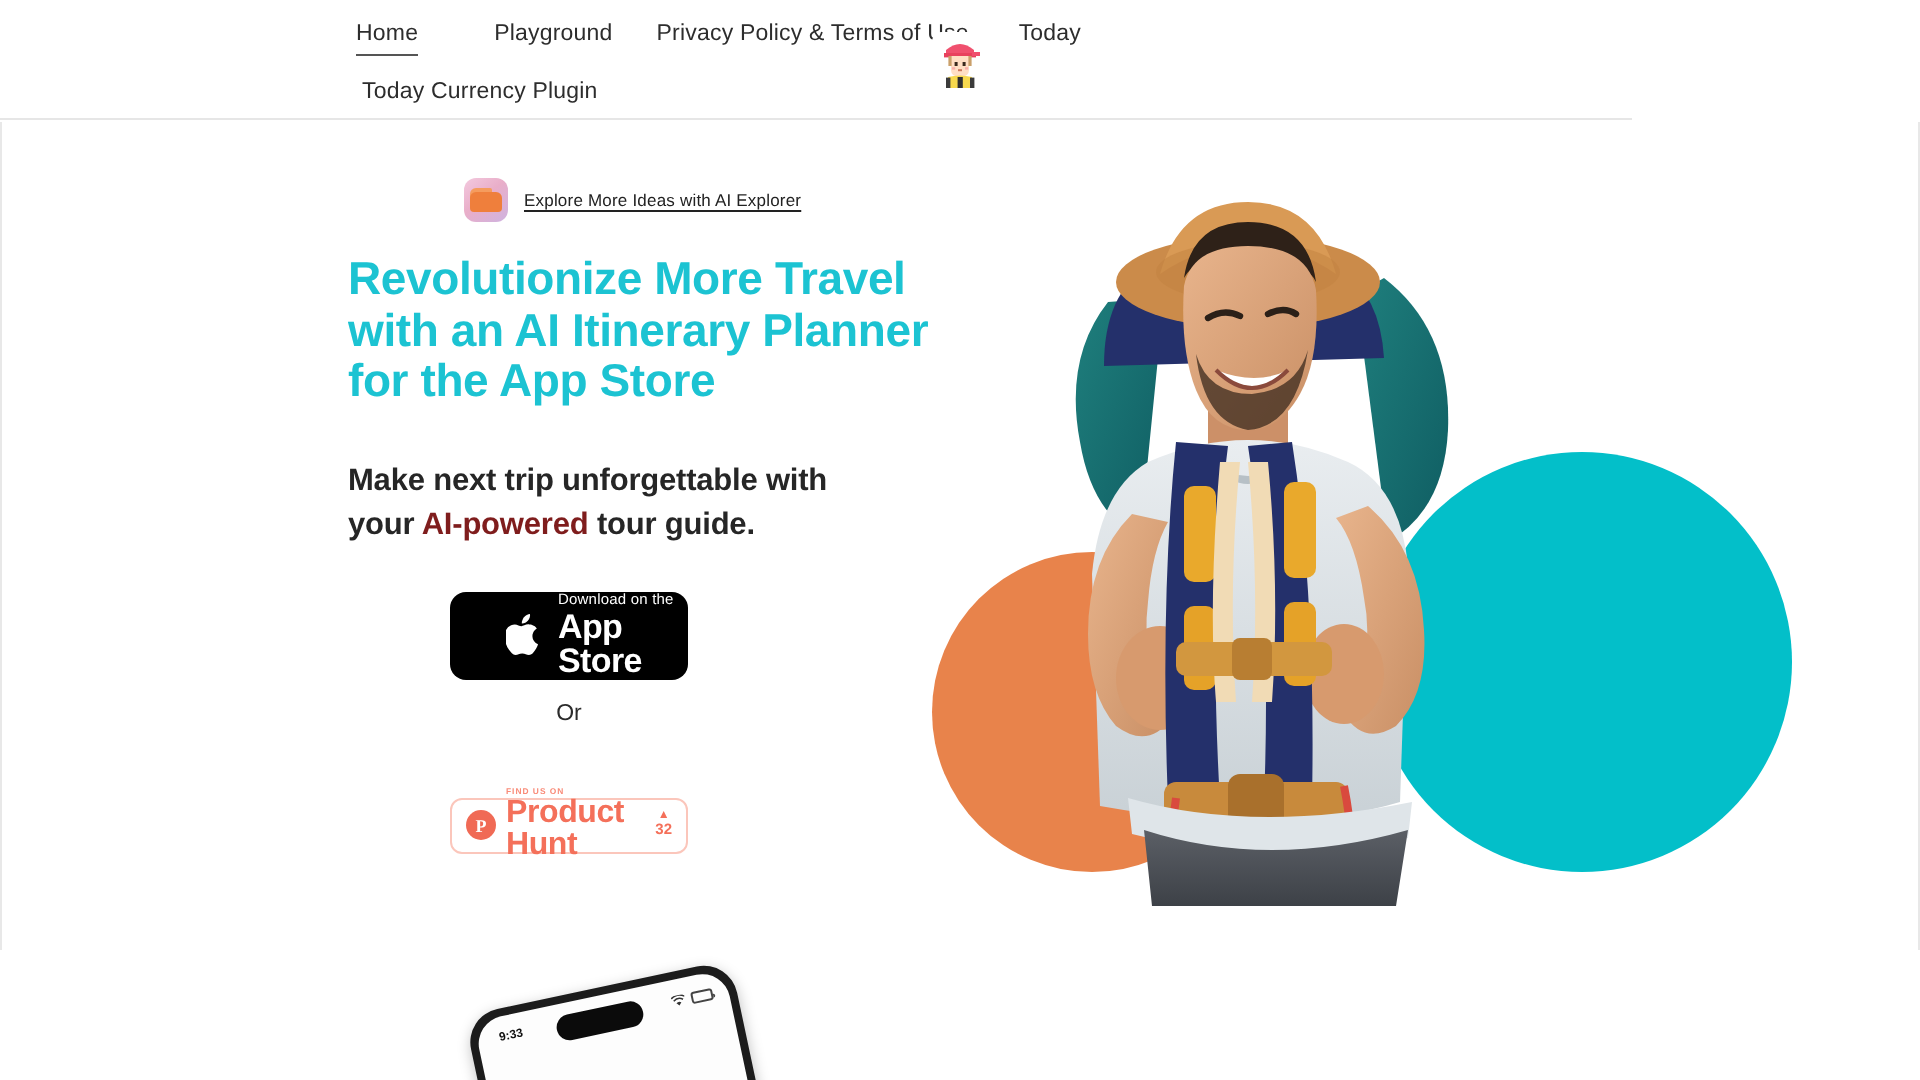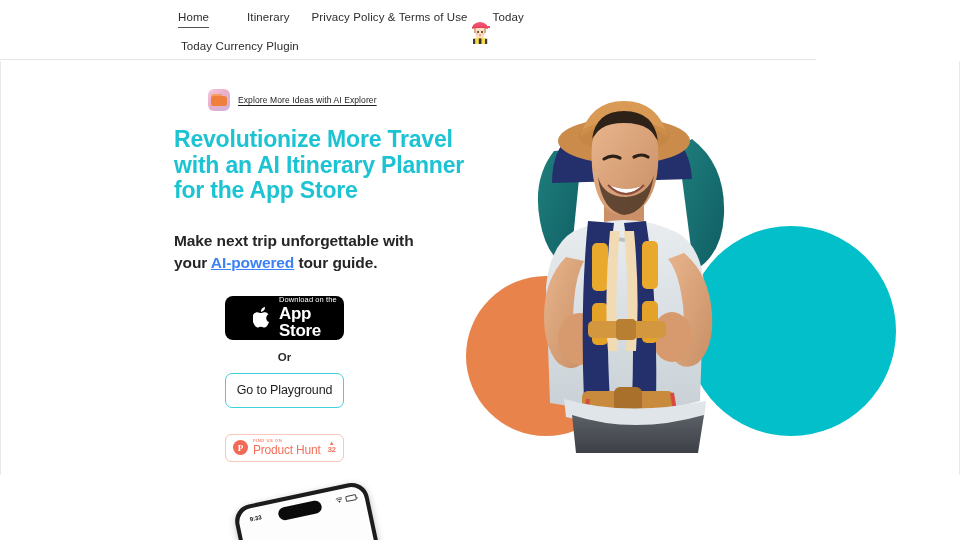--- a/index.html
+++ b/index.html
@@ -55,21 +55,21 @@
     border-left: 1px solid #e8e8e8;
     border-right: 1px solid #e8e8e8;
     background: #ffffff;
   }
 
   
   #hero-left { position: absolute; left: 173px; top: 28px; width: 300px; }
 
   #explore-row {
     display: flex; align-items: center; gap: 8px;
-    margin-left: 34px; margin-bottom: 16px;
+    margin-left: 58px; margin-bottom: 16px;
   }
   #explore-icon {
     width: 22px; height: 22px; border-radius: 6px; flex: none;
     background: linear-gradient(140deg,#f3c9de 0%,#e9aec9 45%,#cfb3e0 100%);
     position: relative; overflow: hidden;
   }
   #explore-icon .sofa {
     position: absolute; left: 3px; top: 7px; width: 16px; height: 10px;
     background: #ef7f3c; border-radius: 3px 3px 2px 2px;
   }
@@ -85,38 +85,38 @@
   #hero-title {
     font-size: 23px; line-height: 25.5px; font-weight: 700;
     color: #1cc3d2; letter-spacing: -.2px; width: 295px;
     margin-bottom: 26px;
   }
   #hero-sub {
     font-size: 15.5px; line-height: 22px; font-weight: 700;
     color: #262626; width: 265px; letter-spacing: -.1px;
     margin-bottom: 22px;
   }
-  #hero-sub .hl { color: #3b82f6; text-decoration: underline; }
+  #hero-sub .hl { color: #7f1d1d; }
 
   
   #appstore-btn {
     margin-left: 51px;
     width: 119px; height: 44px; border-radius: 8px;
     background: #000; color: #fff; cursor: pointer;
     display: flex; align-items: center; gap: 7px;
     padding-left: 28px;
   }
   #apple-logo { width: 19px; height: 23px; flex: none; }
   #appstore-txt { line-height: 1; }
   #appstore-small { font-size: 7.5px; letter-spacing: .1px; display: block; margin-bottom: 2px; }
   #appstore-big { font-size: 17px; font-weight: 700; letter-spacing: -.3px; display: block; }
 
   #or-text {
     margin-left: 51px; width: 119px; text-align: center;
-    font-size: 11.5px; color: #2b2b2b; padding: 11px 0 10px 0; font-weight: bold;
+    font-size: 11.5px; color: #2b2b2b; padding: 11px 0 10px 0;
   }
 
   #playground-btn {
     margin-left: 51px;
     width: 119px; height: 35px; border-radius: 7px;
     border: 1.3px solid #3fd2dd; background: #fff; cursor: pointer;
     display: flex; align-items: center; justify-content: center;
     font-size: 12.5px; font-weight: 500; color: #1e1e1e; letter-spacing: -.1px;
   }
 
@@ -127,21 +127,21 @@
     display: flex; align-items: center; padding: 0 7px; gap: 5px;
   }
   #ph-logo {
     width: 15px; height: 15px; border-radius: 50%; flex: none;
     background: #f06a55; color: #fff; font-size: 9px; font-weight: 700;
     display: flex; align-items: center; justify-content: center;
     font-family: "Liberation Serif", serif;
   }
   #ph-text { line-height: 1; flex: 1; }
   #ph-small { display: block; font-size: 4.2px; font-weight: 700; color: #f98b78; letter-spacing: .5px; margin-bottom: 1.5px; }
-  #ph-big { display: block; font-size: 12px; font-weight: 400; color: #f4705a; letter-spacing: -.2px; }
+  #ph-big { display: block; font-size: 16px; font-weight: 700; color: #f4705a; letter-spacing: -.2px; }
   #ph-votes { text-align: center; flex: none; line-height: 1; }
   #ph-caret { display: block; font-size: 6px; color: #f4705a; line-height: 5px; }
   #ph-count { display: block; font-size: 7.5px; font-weight: 700; color: #f4705a; }
 
   
   #hero-art { position: absolute; left: 455px; top: 20px; width: 350px; height: 390px; }
   #circle-teal {
     position: absolute; left: 230px; top: 145px;
     width: 210px; height: 210px; border-radius: 50%;
     background: #03bfc9;
@@ -192,21 +192,21 @@
 </style>
 </head>
 <body>
 
 <div id="page">
 
   <nav id="navbar">
     <div id="nav-inner">
       <a class="nav-link active">Home</a>
       <span class="nav-sp-1"></span>
-      <a class="nav-link">Itinerary</a>
+      <a class="nav-link">Playground</a>
       <span class="nav-sp-2"></span>
       <a class="nav-link">Privacy Policy &amp; Terms of Use</a>
       <span class="nav-sp-3"></span>
       <a class="nav-link">Today</a>
     </div>
     <div id="nav-row2-wrap">
       <a class="nav-link">Today Currency Plugin</a>
     </div>
 
     <div id="avatar">
@@ -269,21 +269,20 @@
           <path d="M11 4.3c.7-.9 1.2-2.1 1-3.3-1 .04-2.3.7-3 1.6-.6.8-1.2 2-1.1 3.2 1.1.08 2.3-.6 3.1-1.5z" fill="#fff"></path>
         </svg>
         <span id="appstore-txt">
           <span id="appstore-small">Download on the</span>
           <span id="appstore-big">App Store</span>
         </span>
       </div>
 
       <div id="or-text">Or</div>
 
-      <div id="playground-btn">Go to Playground</div>
 
       <div id="ph-badge">
         <div id="ph-logo">P</div>
         <span id="ph-text">
           <span id="ph-small">FIND US ON</span>
           <span id="ph-big">Product Hunt</span>
         </span>
         <span id="ph-votes">
           <span id="ph-caret">▲</span>
           <span id="ph-count">32</span>

